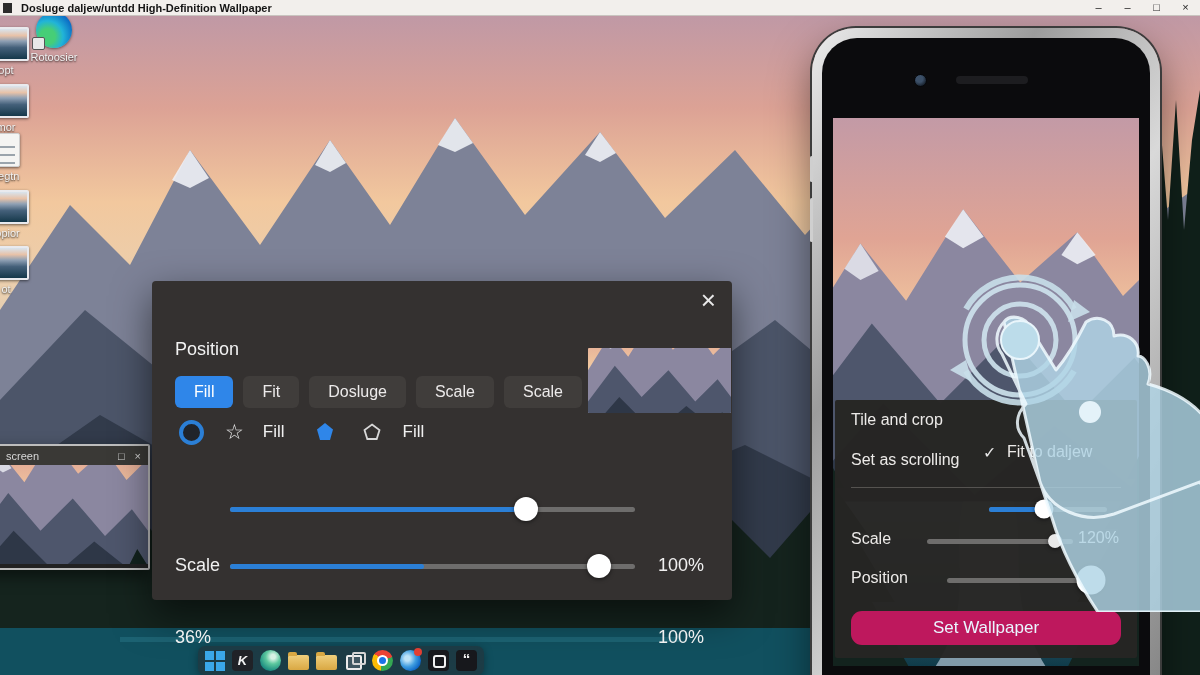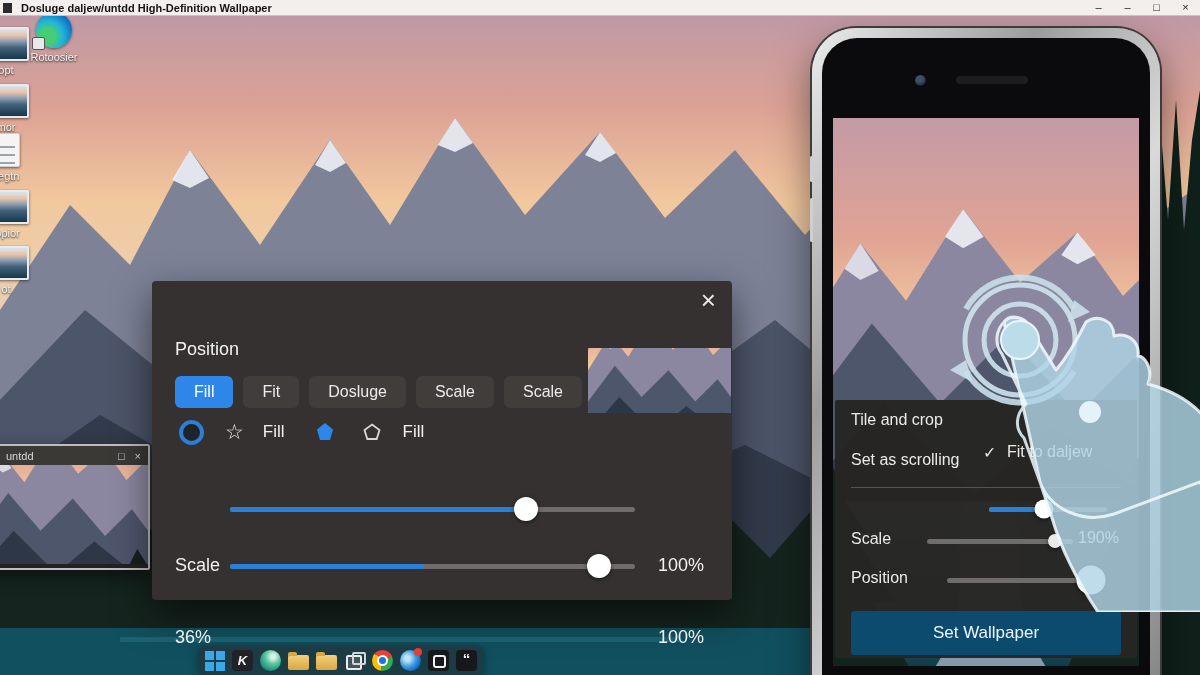--- a/index.html
+++ b/index.html
@@ -85,22 +85,22 @@
   .ppanel{position:absolute;left:2px;right:2px;top:282px;height:258px;background:rgba(38,37,35,.97);
     border-radius:2px;color:#eceae8;}
   .pp-title{position:absolute;left:16px;top:11px;font-size:16px;}
   .pp-left{position:absolute;left:16px;top:43px;font-size:16px;margin-top:8px;}
   .pp-check{position:absolute;left:148px;top:43px;font-size:16px;color:#e8e8e8;}
   .pp-right{position:absolute;left:172px;top:43px;font-size:16px;}
   .pp-div{position:absolute;left:16px;right:16px;top:87px;height:1px;background:#6f6c68;opacity:.65;}
   .pp-scale-lbl{position:absolute;left:16px;top:130px;font-size:16px;}
   .pp-scale-val{position:absolute;left:243px;top:129px;font-size:16px;}
   .pp-pos-lbl{position:absolute;left:16px;top:169px;font-size:16px;}
-  .cta{position:absolute;left:16px;right:16px;top:211px;height:44px;background:#0c4a6e;border:none;
-    border-radius:3px;color:#eaf6ff;font-size:17px;font-family:inherit;}
+  .cta{position:absolute;left:16px;right:16px;top:211px;height:34px;background:#be185d;border:none;
+    border-radius:11px;color:#eaf6ff;font-size:17px;font-family:inherit;}
   .sidebtn{position:absolute;width:3px;background:#cfcfcf;border-radius:2px;left:-2px;z-index:11;}
 
   
   .handlay{position:absolute;left:938px;top:272px;width:282px;height:340px;z-index:20;pointer-events:none;}
 
   
   .taskbar{position:absolute;left:198px;top:646px;width:286px;height:29px;z-index:30;
     background:rgba(38,43,50,.55);border-radius:7px;display:flex;align-items:center;gap:7px;
     padding:0 7px;box-sizing:border-box;backdrop-filter:blur(6px);box-shadow:0 2px 8px rgba(0,0,0,.35);}
   .tbi{width:21px;height:21px;border-radius:4px;position:relative;flex:0 0 auto;}
@@ -215,21 +215,21 @@
   <span class="ithumb"></span>
   <span class="lbl">topior</span>
 </div>
 <div class="dicon" style="left:-26px;top:246px;">
   <span class="ithumb"></span>
   <span class="lbl">ot</span>
 </div>
 
 <div class="miniwin">
   <div class="mbar">
-    <span class="mtitle">untdd</span>
+    <span class="mtitle">screen</span>
     <span class="mbtns">
       <span>□</span>
       <span>×</span>
     </span>
   </div>
   <div class="mbody">
     <svg viewBox="0 0 160 100" preserveAspectRatio="xMidYMid slice">
         <use href="#scene" width="160" height="240" y="-60"></use>
       </svg>
   </div>
@@ -305,21 +305,21 @@
           <div class="fillbar" style="width: 47%;"></div>
           <div class="knob sm" style="left: 47%;"></div>
         </div>
 
         <span class="pp-scale-lbl">Scale</span>
         <div class="slider" style="left:92px;top:128px;width:146px;">
           <div class="track"></div>
           <div class="fillbar" style="width: 0%;"></div>
           <div class="knob xs" style="left: 88%;"></div>
         </div>
-        <span class="pp-scale-val">190%</span>
+        <span class="pp-scale-val">120%</span>
 
         <span class="pp-pos-lbl">Position</span>
         <div class="slider" style="left:112px;top:167px;width:148px;">
           <div class="track"></div>
           <div class="fillbar" style="width: 0%;"></div>
           <div class="knob lg" style="left: 97%;"></div>
         </div>
 
         <button class="cta">Set Wallpaper</button>
       </div>

